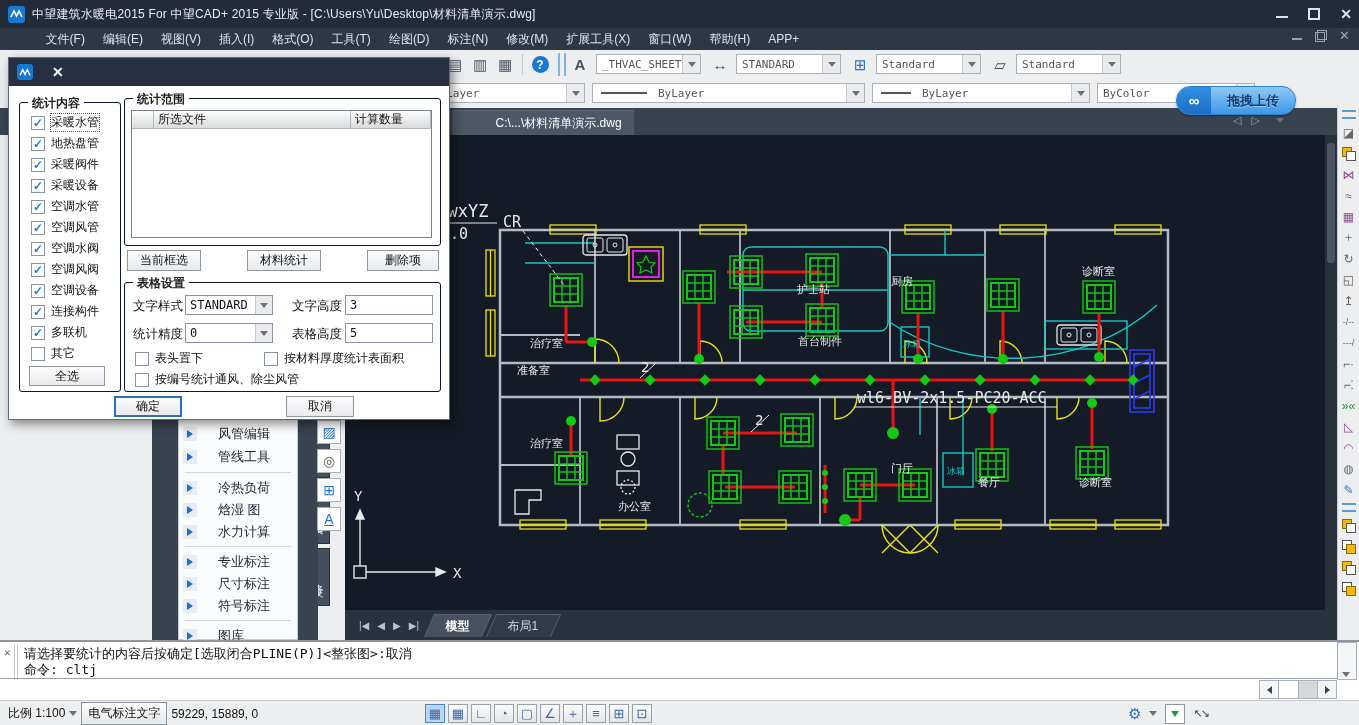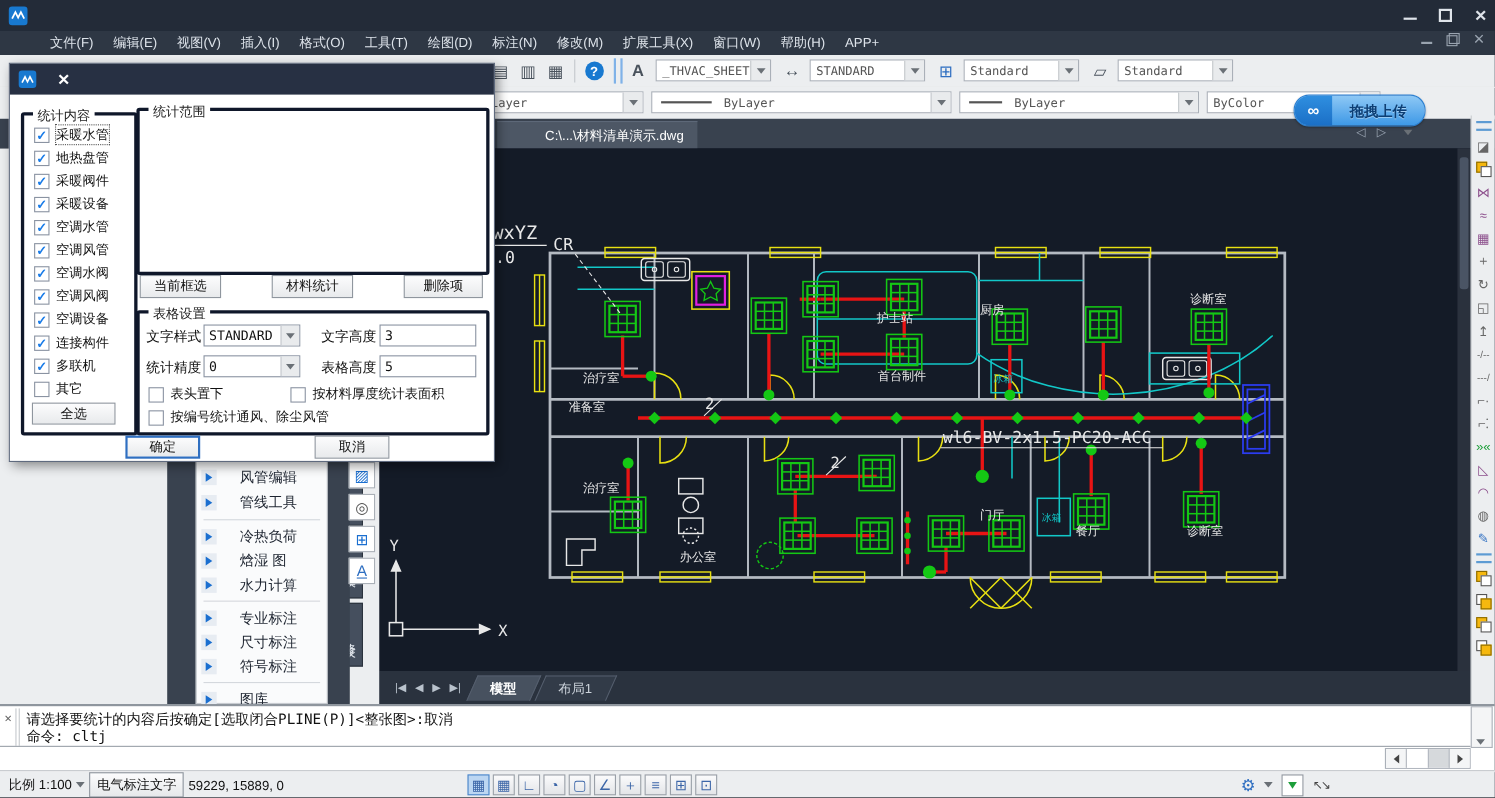--- a/index.html
+++ b/index.html
@@ -112,21 +112,21 @@
   .sq2::after{content:"";position:absolute;right:0;bottom:0;width:8px;height:8px;background:#fff;border:1px solid #555;}
   .sq2.back::before{background:#fff;border-color:#555;}
   .sq2.back::after{background:#f6b80e;border-color:#8a6a00;}
 
   
   .dialog{left:8px;top:57px;width:440px;height:361px;background:#fff;border:1px solid #5f6a7e;
     box-shadow:3px 4px 10px rgba(0,0,0,.45);z-index:50;}
   .dlg-title{height:28px;background:#273043;color:#fff;display:flex;align-items:center;padding:0 8px;gap:8px;}
   .dlg-title .t{flex:1;font-size:13px;font-weight:bold;letter-spacing:1px;}
   .dlg-close{color:#fff;font-size:14px;font-weight:bold;cursor:pointer;padding:0 4px;}
-  .group{position:absolute;border:3px solid #0f172a;border-radius:3px;}
+  .group{position:absolute;border:1px solid #0f172a;border-radius:3px;font-weight:bold;}
   .group>.glabel{position:absolute;top:-8px;left:8px;background:#fff;padding:0 4px;color:#222;font-size:12px;}
   .ckrow{position:absolute;left:10px;display:flex;align-items:center;gap:6px;cursor:pointer;color:#111;}
   .ckbox{width:14px;height:14px;border:1px solid #8a93a2;background:#fff;display:flex;align-items:center;
     justify-content:center;color:#1a7ce8;font-weight:bold;font-size:12px;line-height:12px;box-sizing:border-box;}
   .focusrect{outline:1px dotted #555;}
   .btn{position:absolute;background:linear-gradient(#fcfcfd,#e8eaec);border:1px solid #8f969e;
     display:flex;align-items:center;justify-content:center;font-size:12px;color:#111;cursor:pointer;box-sizing:border-box;}
   .btn.default{border:2px solid #2f6fc1;font-family:Liberation Mono, monospace;}
   .listbox{position:absolute;background:#fff;border:1px solid #7a828c;box-sizing:border-box;}
   .lb-head{display:flex;height:18px;}
@@ -173,20 +173,21 @@
 <body>
 
 <div class="screen">
 
   <div class="abs titlebar">
     <span class="logo">
       <svg width="13" height="10" viewBox="0 0 13 10">
           <polyline points="1,8 4,2 6.5,7 9,2 12,8" fill="none" stroke="#fff" stroke-width="1.6"></polyline>
         </svg>
     </span>
+    <span class="title-text">中望建筑水暖电2015 For 中望CAD+ 2015 专业版 - [C:\Users\Yu\Desktop\材料清单演示.dwg]</span>
     <span class="win-btns">
       <span class="wb wb-min"></span>
       <span class="wb wb-max"></span>
       <span class="wb wb-close">✕</span>
     </span>
   </div>
 
   <div class="abs menubar">
     <span class="dwgbadge">DWG</span>
     <span class="mitem">文件(F)</span>
@@ -753,20 +754,27 @@
       <span>多联机</span>
       </label>
     <label class="ckrow" style="left:22px;top:287px">
       <span class="ckbox"></span>
       <span>其它</span>
       </label>
     <span class="btn" style="left:20px;top:308px;width:76px;height:20px">全选</span>
 
     <div class="group" style="left:115px;top:40px;width:315px;height:146px">
       <span class="glabel">统计范围</span>
+    </div>
+    <div class="listbox" style="left:122px;top:52px;width:301px;height:128px">
+      <div class="lb-head">
+        <span class="lb-h" style="width:22px"></span>
+        <span class="lb-h" style="flex:1">所选文件</span>
+        <span class="lb-h" style="width:80px">计算数量</span>
+      </div>
     </div>
 
     <span class="btn" style="left:118px;top:192px;width:74px;height:21px">当前框选</span>
     <span class="btn" style="left:238px;top:192px;width:74px;height:21px">材料统计</span>
     <span class="btn" style="left:358px;top:192px;width:72px;height:21px">删除项</span>
 
     <div class="group" style="left:115px;top:224px;width:315px;height:108px">
       <span class="glabel">表格设置</span>
     </div>
     <span class="dlabel" style="left:124px;top:240px">文字样式</span>

